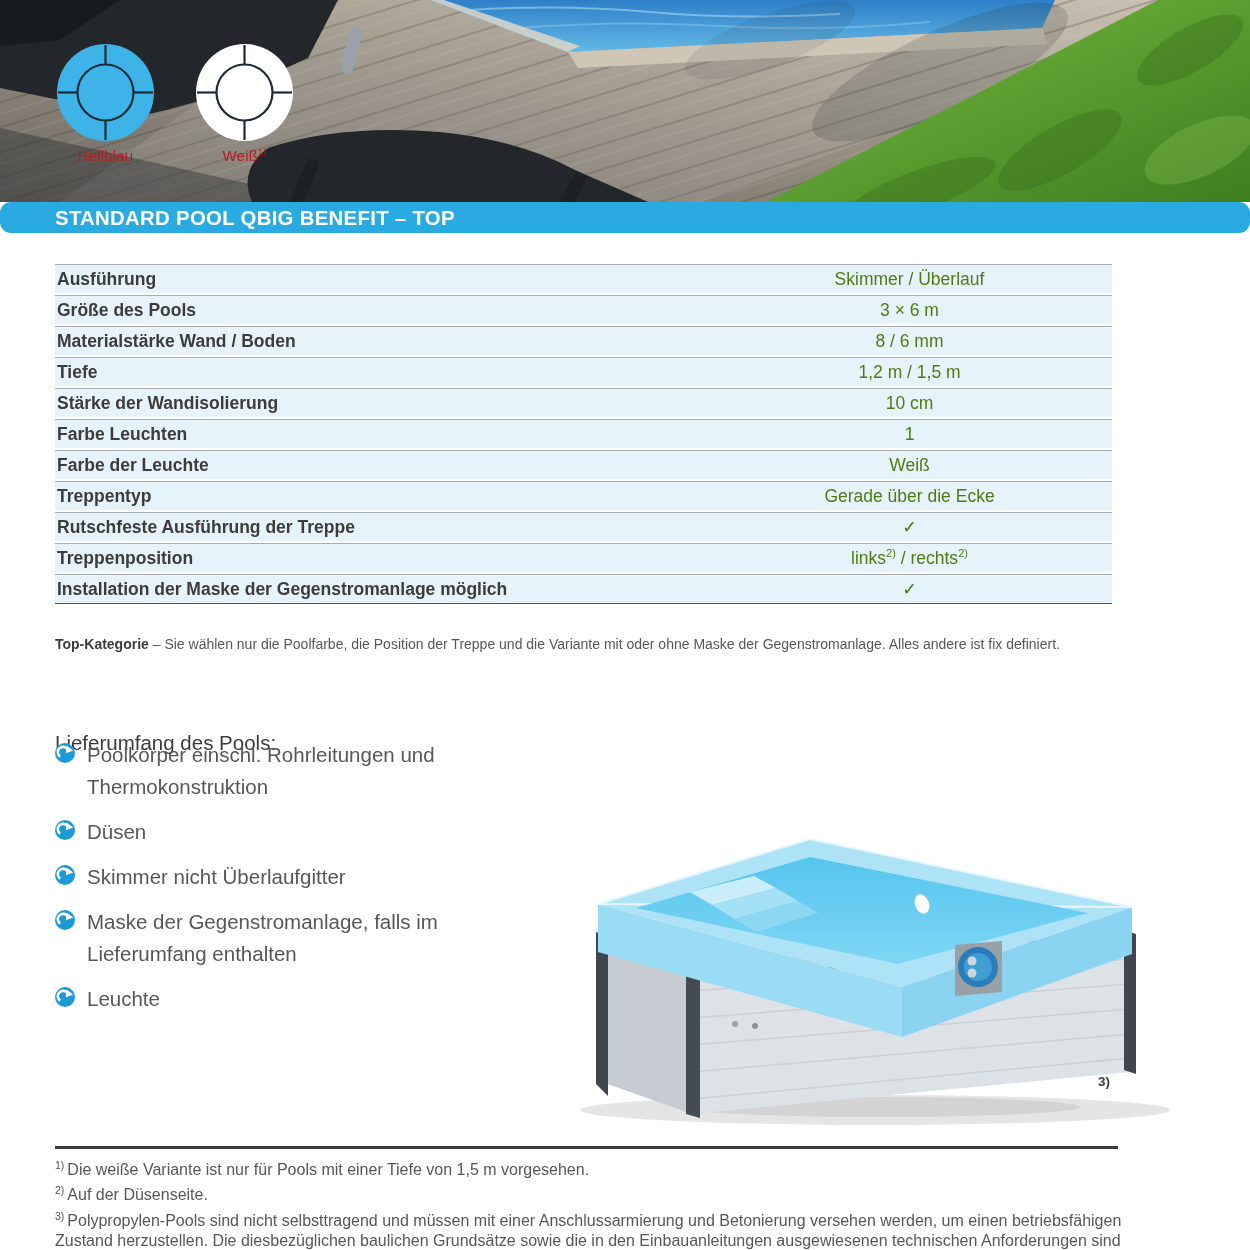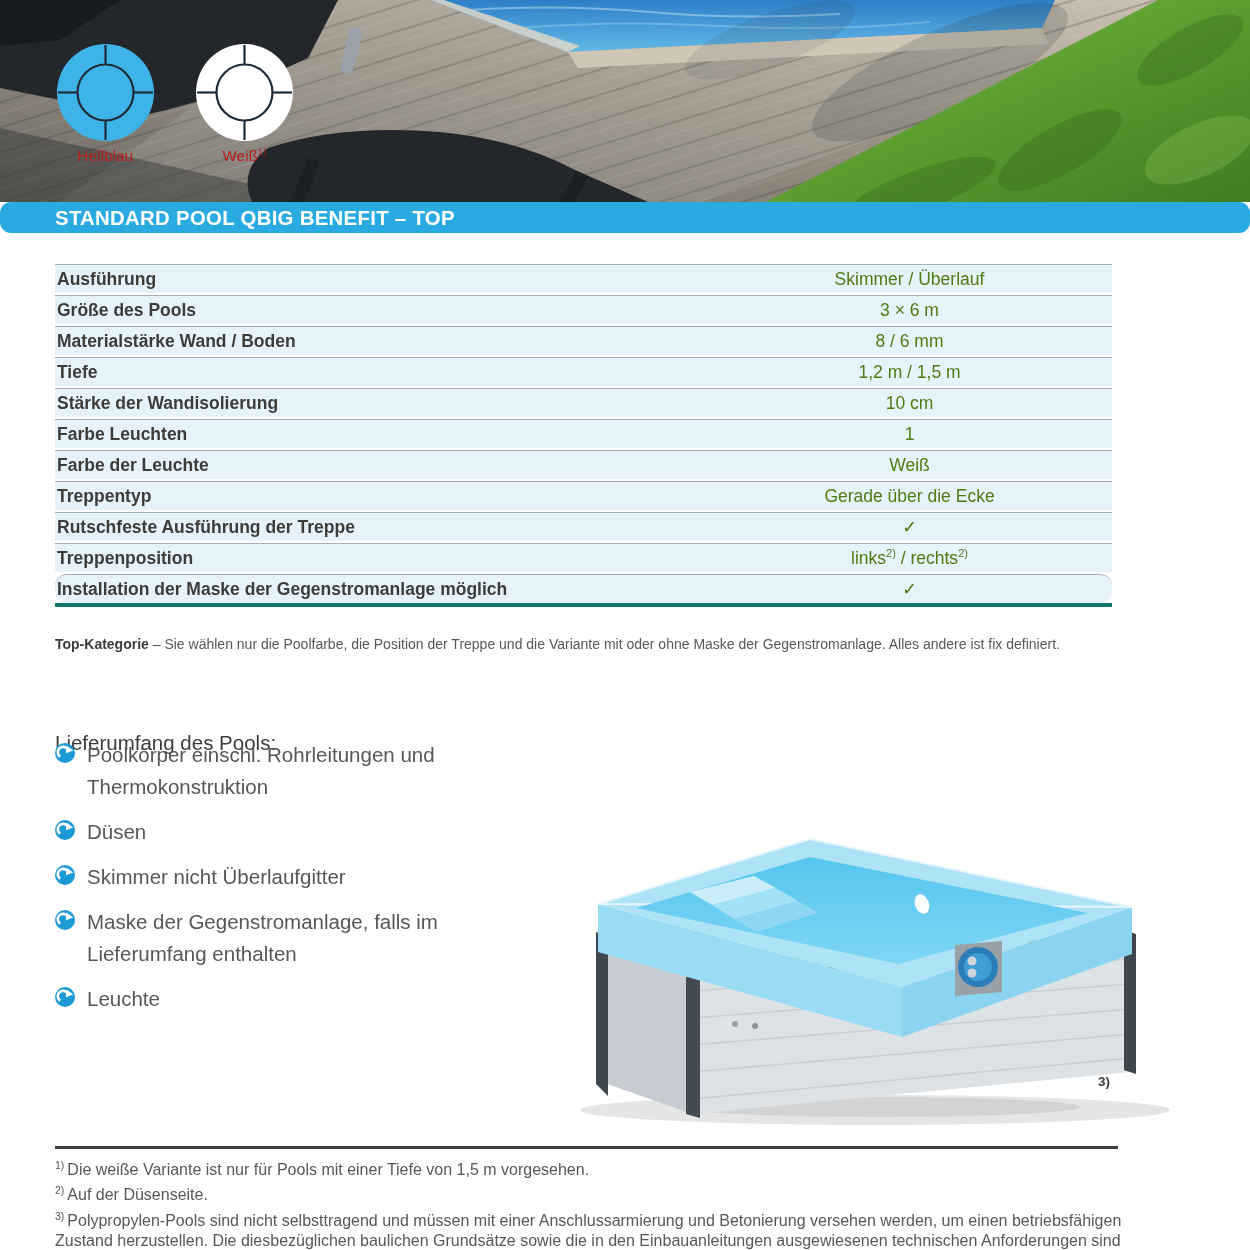--- a/index.html
+++ b/index.html
@@ -24,26 +24,26 @@
   
   .title-bar{
     position:absolute;top:202px;left:0;width:1250px;height:31px;background:#29abe2;
     display:flex;align-items:center;border-radius:11px;
   }
   .title-bar .tt{
     margin-left:55px;color:#ffffff;font-weight:bold;font-size:21px;letter-spacing:.3px;
     transform:scaleX(.97);transform-origin:left center;white-space:nowrap;
   }
   
-  .spec-table{position:absolute;top:264px;left:55px;width:1057px;border-bottom:4px solid #0f766e;}
+  .spec-table{position:absolute;top:264px;left:55px;width:1057px;border-bottom:1px solid #0f766e;}
   .spec-row{
     box-sizing:border-box;display:flex;align-items:center;height:29px;margin-bottom:2px;
     background:#e7f3fb;border-top:1px solid #a6aeb4;
   }
-  .spec-row:last-child{margin-bottom:0;border-radius:12px;}
+  .spec-row:last-child{margin-bottom:0;}
   .spec-label{flex:1;padding-left:2px;font-weight:bold;font-size:17.5px;color:#3c3c3b;white-space:nowrap;}
   .spec-value{width:405px;text-align:center;font-size:17.5px;color:#4d7c0f;white-space:nowrap;}
   .spec-value sup{font-size:11px;}
   
   .desc{position:absolute;top:630px;left:55px;width:1025px;font-size:14px;line-height:28px;color:#575756;}
   .desc .lead{font-weight:bold;color:#3c3c3b;}
   .scope-head{position:absolute;top:731px;left:55px;font-size:20.5px;font-weight:normal;color:#3c3c3b;}
   
   .scope-list{position:absolute;top:739px;left:55px;width:420px;}
   .scope-item{display:flex;margin-bottom:13px;font-size:20.5px;line-height:32px;color:#575756;}

